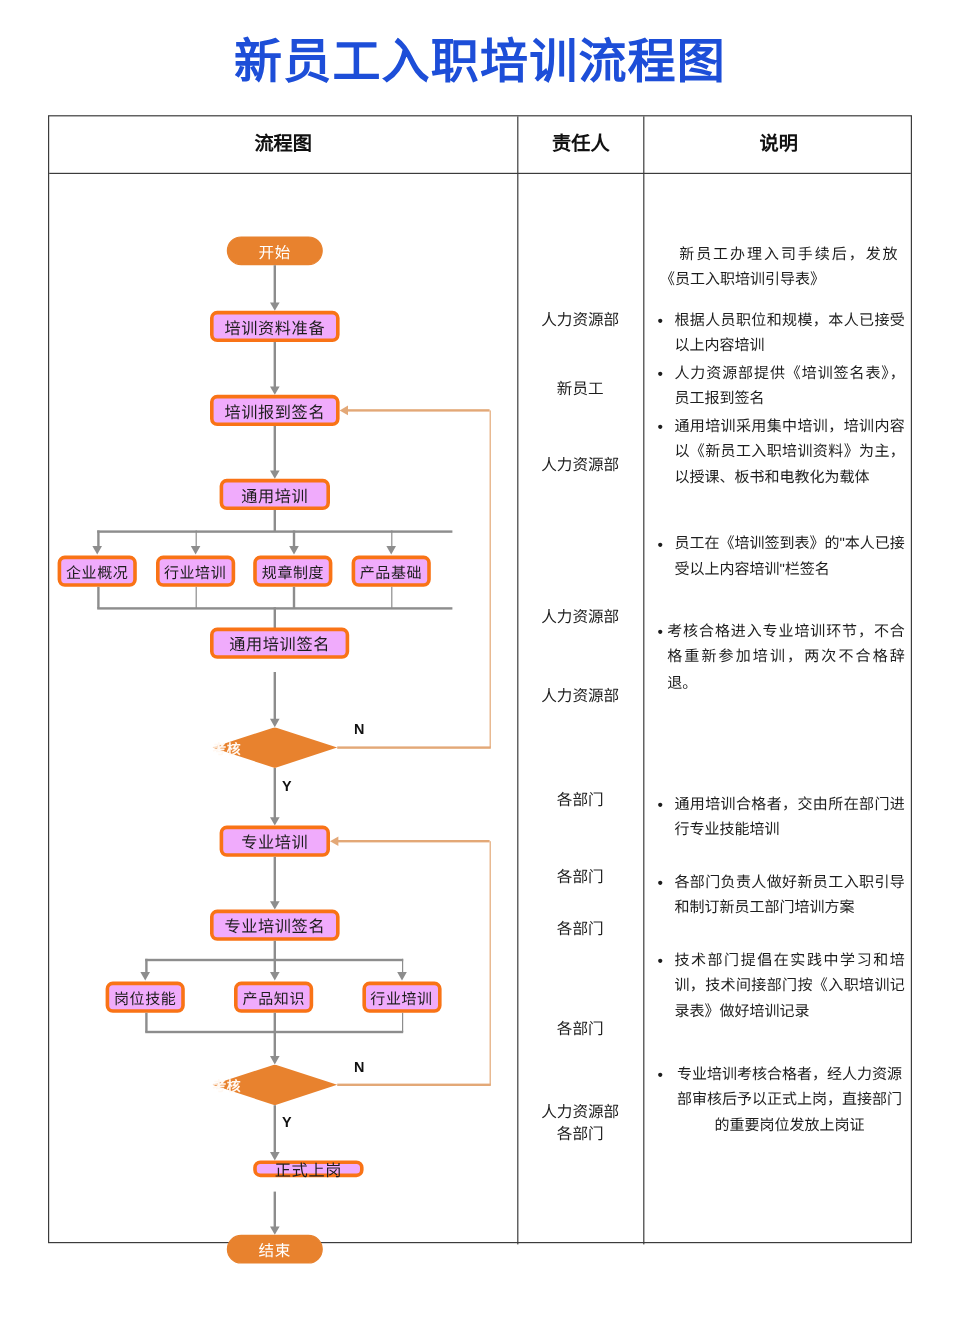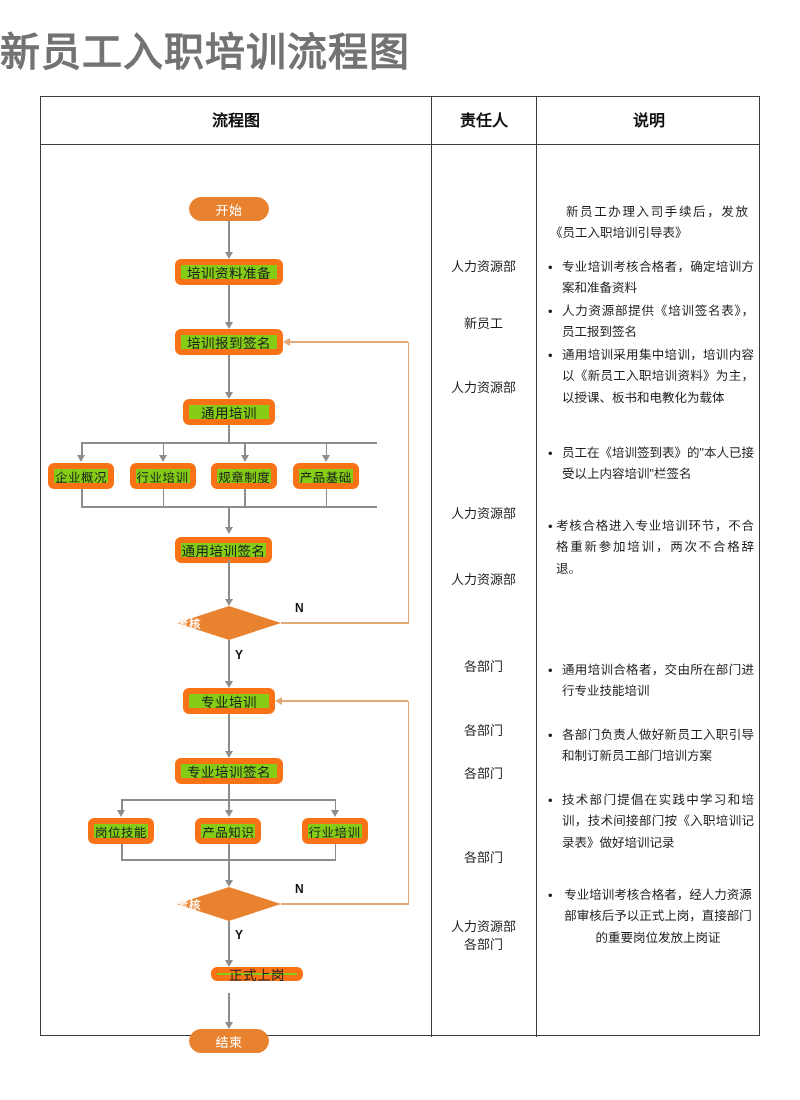--- a/index.html
+++ b/index.html
@@ -9,25 +9,25 @@
     background:#ffffff;
     font-family:"Liberation Sans","DejaVu Sans",sans-serif;
     color:#1a1a1a;
     overflow:hidden;
   }
   .page{position:relative;width:800px;height:1100px;box-sizing:border-box;}
 
   
   .title{
     position:absolute;left:0;top:30px;width:800px;
-    text-align:left;
+    text-align:center;
     font-size:40px;
     font-weight:bold;
     letter-spacing:1px;
-    color:#737373;
+    color:#1d4ed8;
     line-height:1.1;
   }
 
   
   .table{
     position:absolute;
     left:40px;top:96px;
     width:720px;height:940px;
     box-sizing:border-box;
     border:1.5px solid #3c3c3c;
@@ -55,22 +55,22 @@
   
   .flow{
     position:absolute;left:0;top:48px;width:390px;height:892px;
   }
   .node{
     position:absolute;
     box-sizing:border-box;
     display:flex;align-items:center;justify-content:center;
     font-size:13.5px;
     color:#1d1d1d;
-    background:#84cc16;
-    border:6px solid #f97316;
+    background:#f0abfc;
+    border:3px solid #f97316;
     border-radius:6px;
     white-space:nowrap;
     letter-spacing:.5px;
   }
   .node.term{
     background:#E8822E;
     border:1px solid #E8822E;
     border-radius:16px;
     color:#ffffff;
     font-size:13px;
@@ -198,21 +198,21 @@
       <div class="node small" style="left:251.8px;top:318px;width:66px;height:26px;">产品基础</div>
 
       <div class="vconn" style="left:40px;top:344px;height:18px;"></div>
       <div class="vconn" style="left:121.6px;top:344px;height:18px;"></div>
       <div class="vconn" style="left:203.2px;top:344px;height:18px;"></div>
       <div class="vconn" style="left:284.8px;top:344px;height:18px;"></div>
       <div class="hconn" style="left:40px;top:361px;width:296px;"></div>
       <div class="vconn" style="left:187.2px;top:361px;height:24px;"></div>
       <div class="arrowhead" style="left:183.5px;top:382px;"></div>
 
-      <div class="node" style="left:134px;top:392px;width:97px;height:26px;">通用培训签名</div>
+      <div class="node" style="left:134px;top:378px;width:116px;height:26px;">通用培训签名</div>
 
       <div class="vconn" style="left:187.2px;top:415px;height:42px;"></div>
       <div class="arrowhead" style="left:183.5px;top:454px;"></div>
 
       <div class="diamond" style="left:136px;top:461px;width:104px;height:34px;">
         <div class="dshape"></div>
         <div class="dtext">考核</div>
       </div>
 
       <div class="hloop" style="left:240px;top:477.3px;width:128px;"></div>
@@ -288,21 +288,21 @@
       <div class="owner" style="top:773px;">人力资源部</div>
       <div class="owner" style="top:791px;">各部门</div>
     </div>
 
     <div class="desc-col">
 
       <div class="desc-intro" style="top:57px;">新员工办理入司手续后，发放《员工入职培训引导表》</div>
 
       <div class="desc-item" style="top:112px;">
         <span class="bullet">•</span>
-        <span>专业培训考核合格者，确定培训方案和准备资料</span>
+        <span>根据人员职位和规模，本人已接受以上内容培训</span>
       </div>
 
       <div class="desc-item" style="top:156px;">
         <span class="bullet">•</span>
         <span>人力资源部提供《培训签名表》，员工报到签名</span>
       </div>
 
       <div class="desc-item" style="top:200px;">
         <span class="bullet">•</span>
         <span>通用培训采用集中培训，培训内容以《新员工入职培训资料》为主，以授课、板书和电教化为载体</span>

